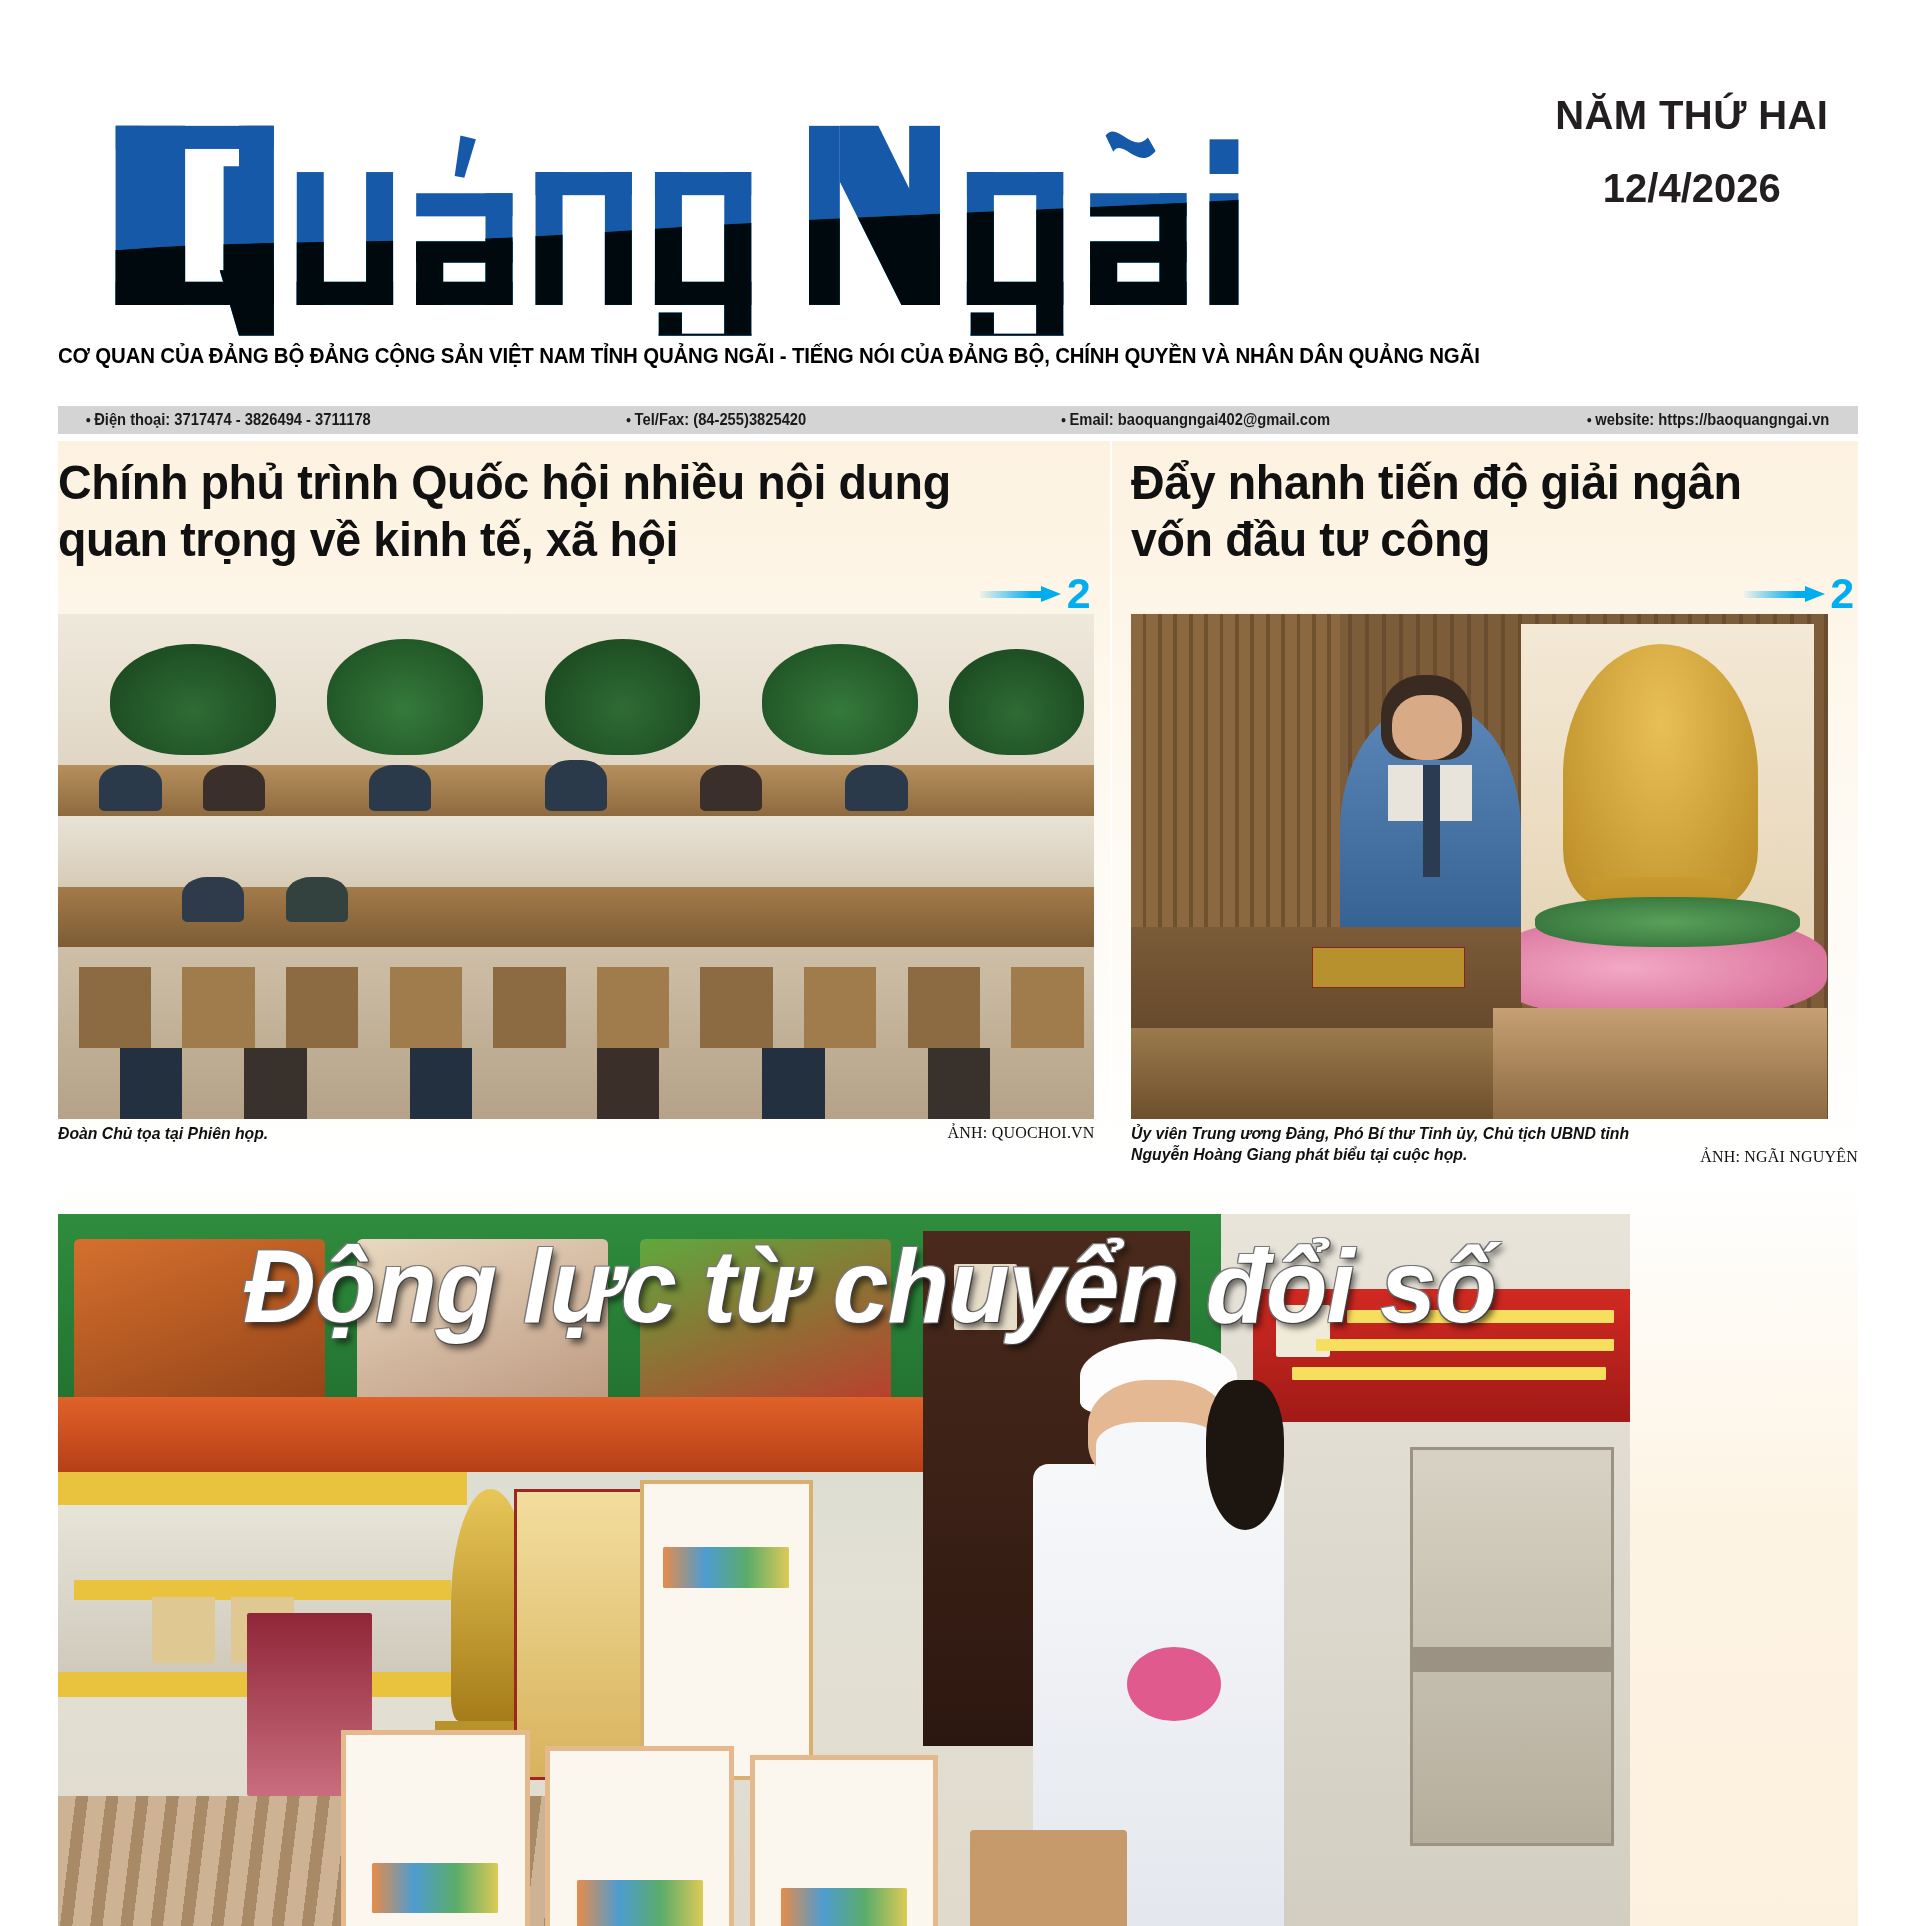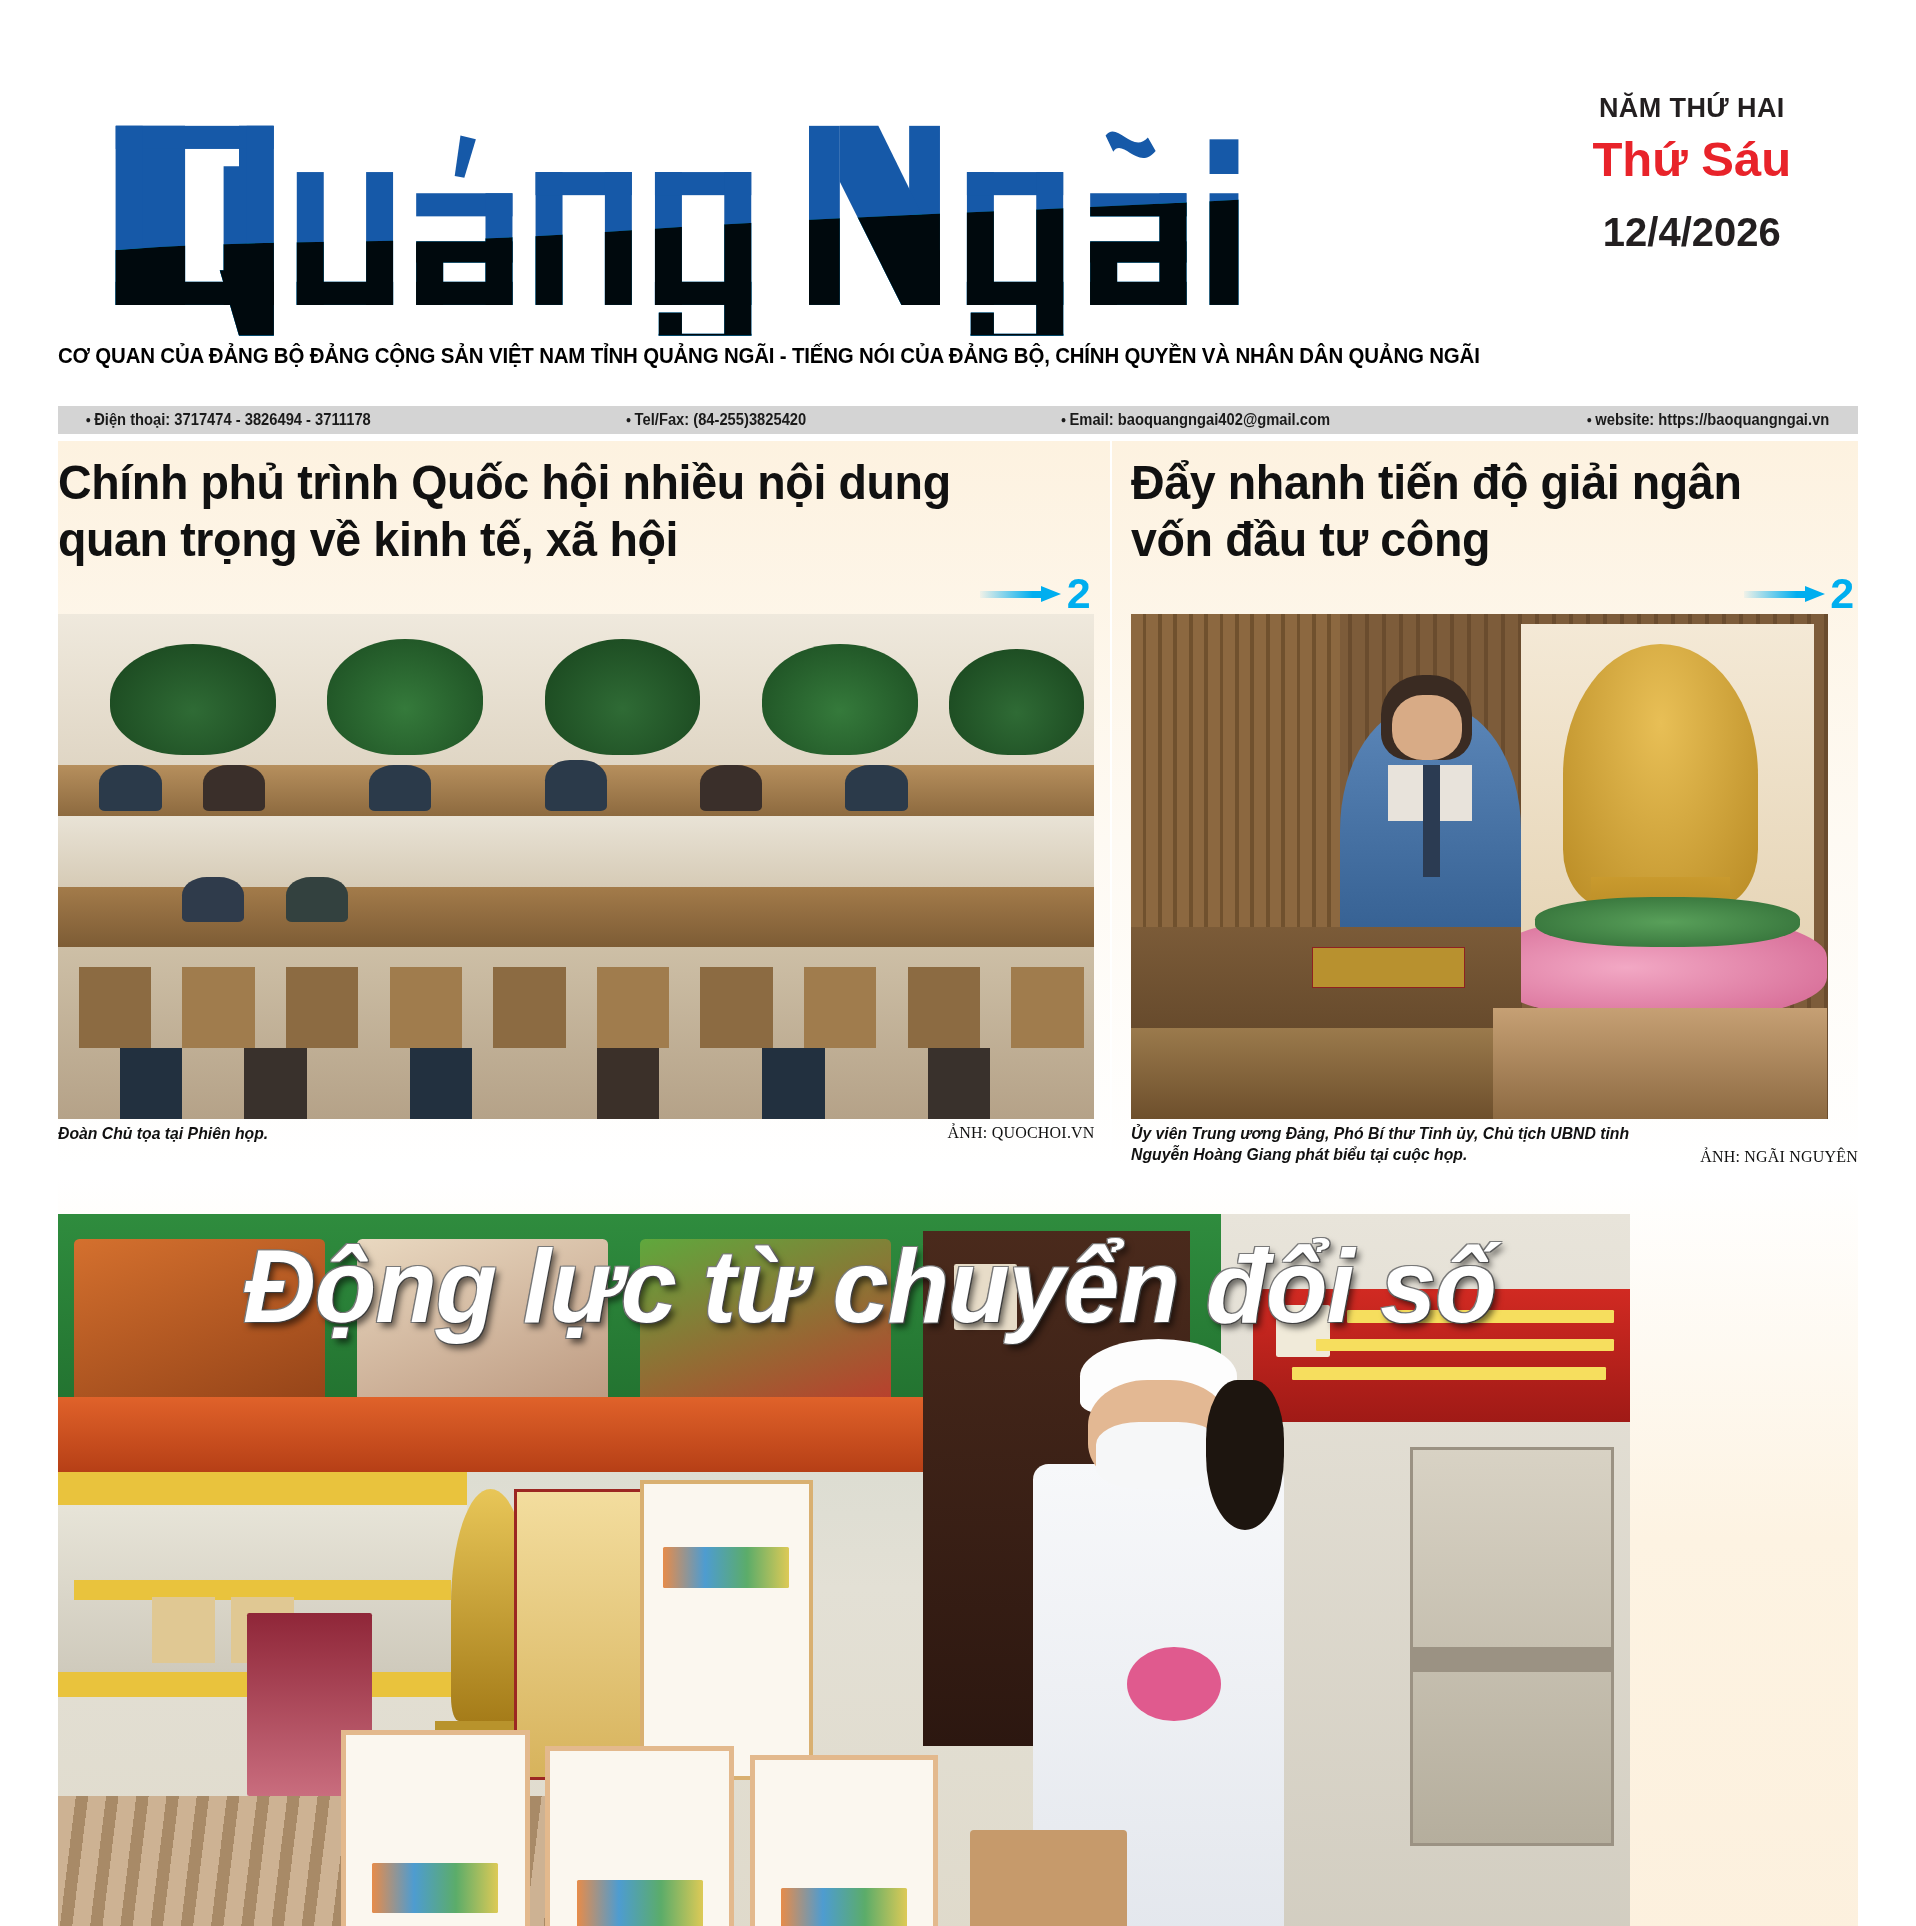--- a/index.html
+++ b/index.html
@@ -57,25 +57,25 @@
     transform-origin: left center;
   }
 
   .date-block {
     flex: 1;
     text-align: center;
     padding-top: 3.9px;
     padding-left: 11.6px;
   }
   .date-year {
-    font-size: 27px;
+    font-size: 40px;
     font-weight: bold;
     color: #231f20;
     letter-spacing: 0.4px;
-    margin-bottom: 7px;
+    margin-bottom: 28px;
   }
   .date-issue {
     font-size: 45px;
     font-weight: normal;
     color: #231f20;
     margin-bottom: 17.3px;
   }
   .date-weekday {
     font-size: 49px;
     font-weight: bold;
@@ -321,21 +321,20 @@
               </g>
           </g>
         </svg>
       </div>
 
       <div class="masthead-tagline">CƠ QUAN CỦA ĐẢNG BỘ ĐẢNG CỘNG SẢN VIỆT NAM TỈNH QUẢNG NGÃI - TIẾNG NÓI CỦA ĐẢNG BỘ, CHÍNH QUYỀN VÀ NHÂN DÂN QUẢNG NGÃI</div>
     </div>
 
     <div class="date-block">
       <div class="date-year">NĂM THỨ HAI</div>
-      <div class="date-weekday">Thứ Sáu</div>
       <div class="date-full">12/4/2026</div>
     </div>
   </div>
 
   <div class="contact-bar">
     <div class="contact-item">Điện thoại: 3717474 - 3826494 - 3711178</div>
     <div class="contact-item">Tel/Fax: (84-255)3825420</div>
     <div class="contact-item">Email: baoquangngai402@gmail.com</div>
     <div class="contact-item">website: https://baoquangngai.vn</div>
   </div>

